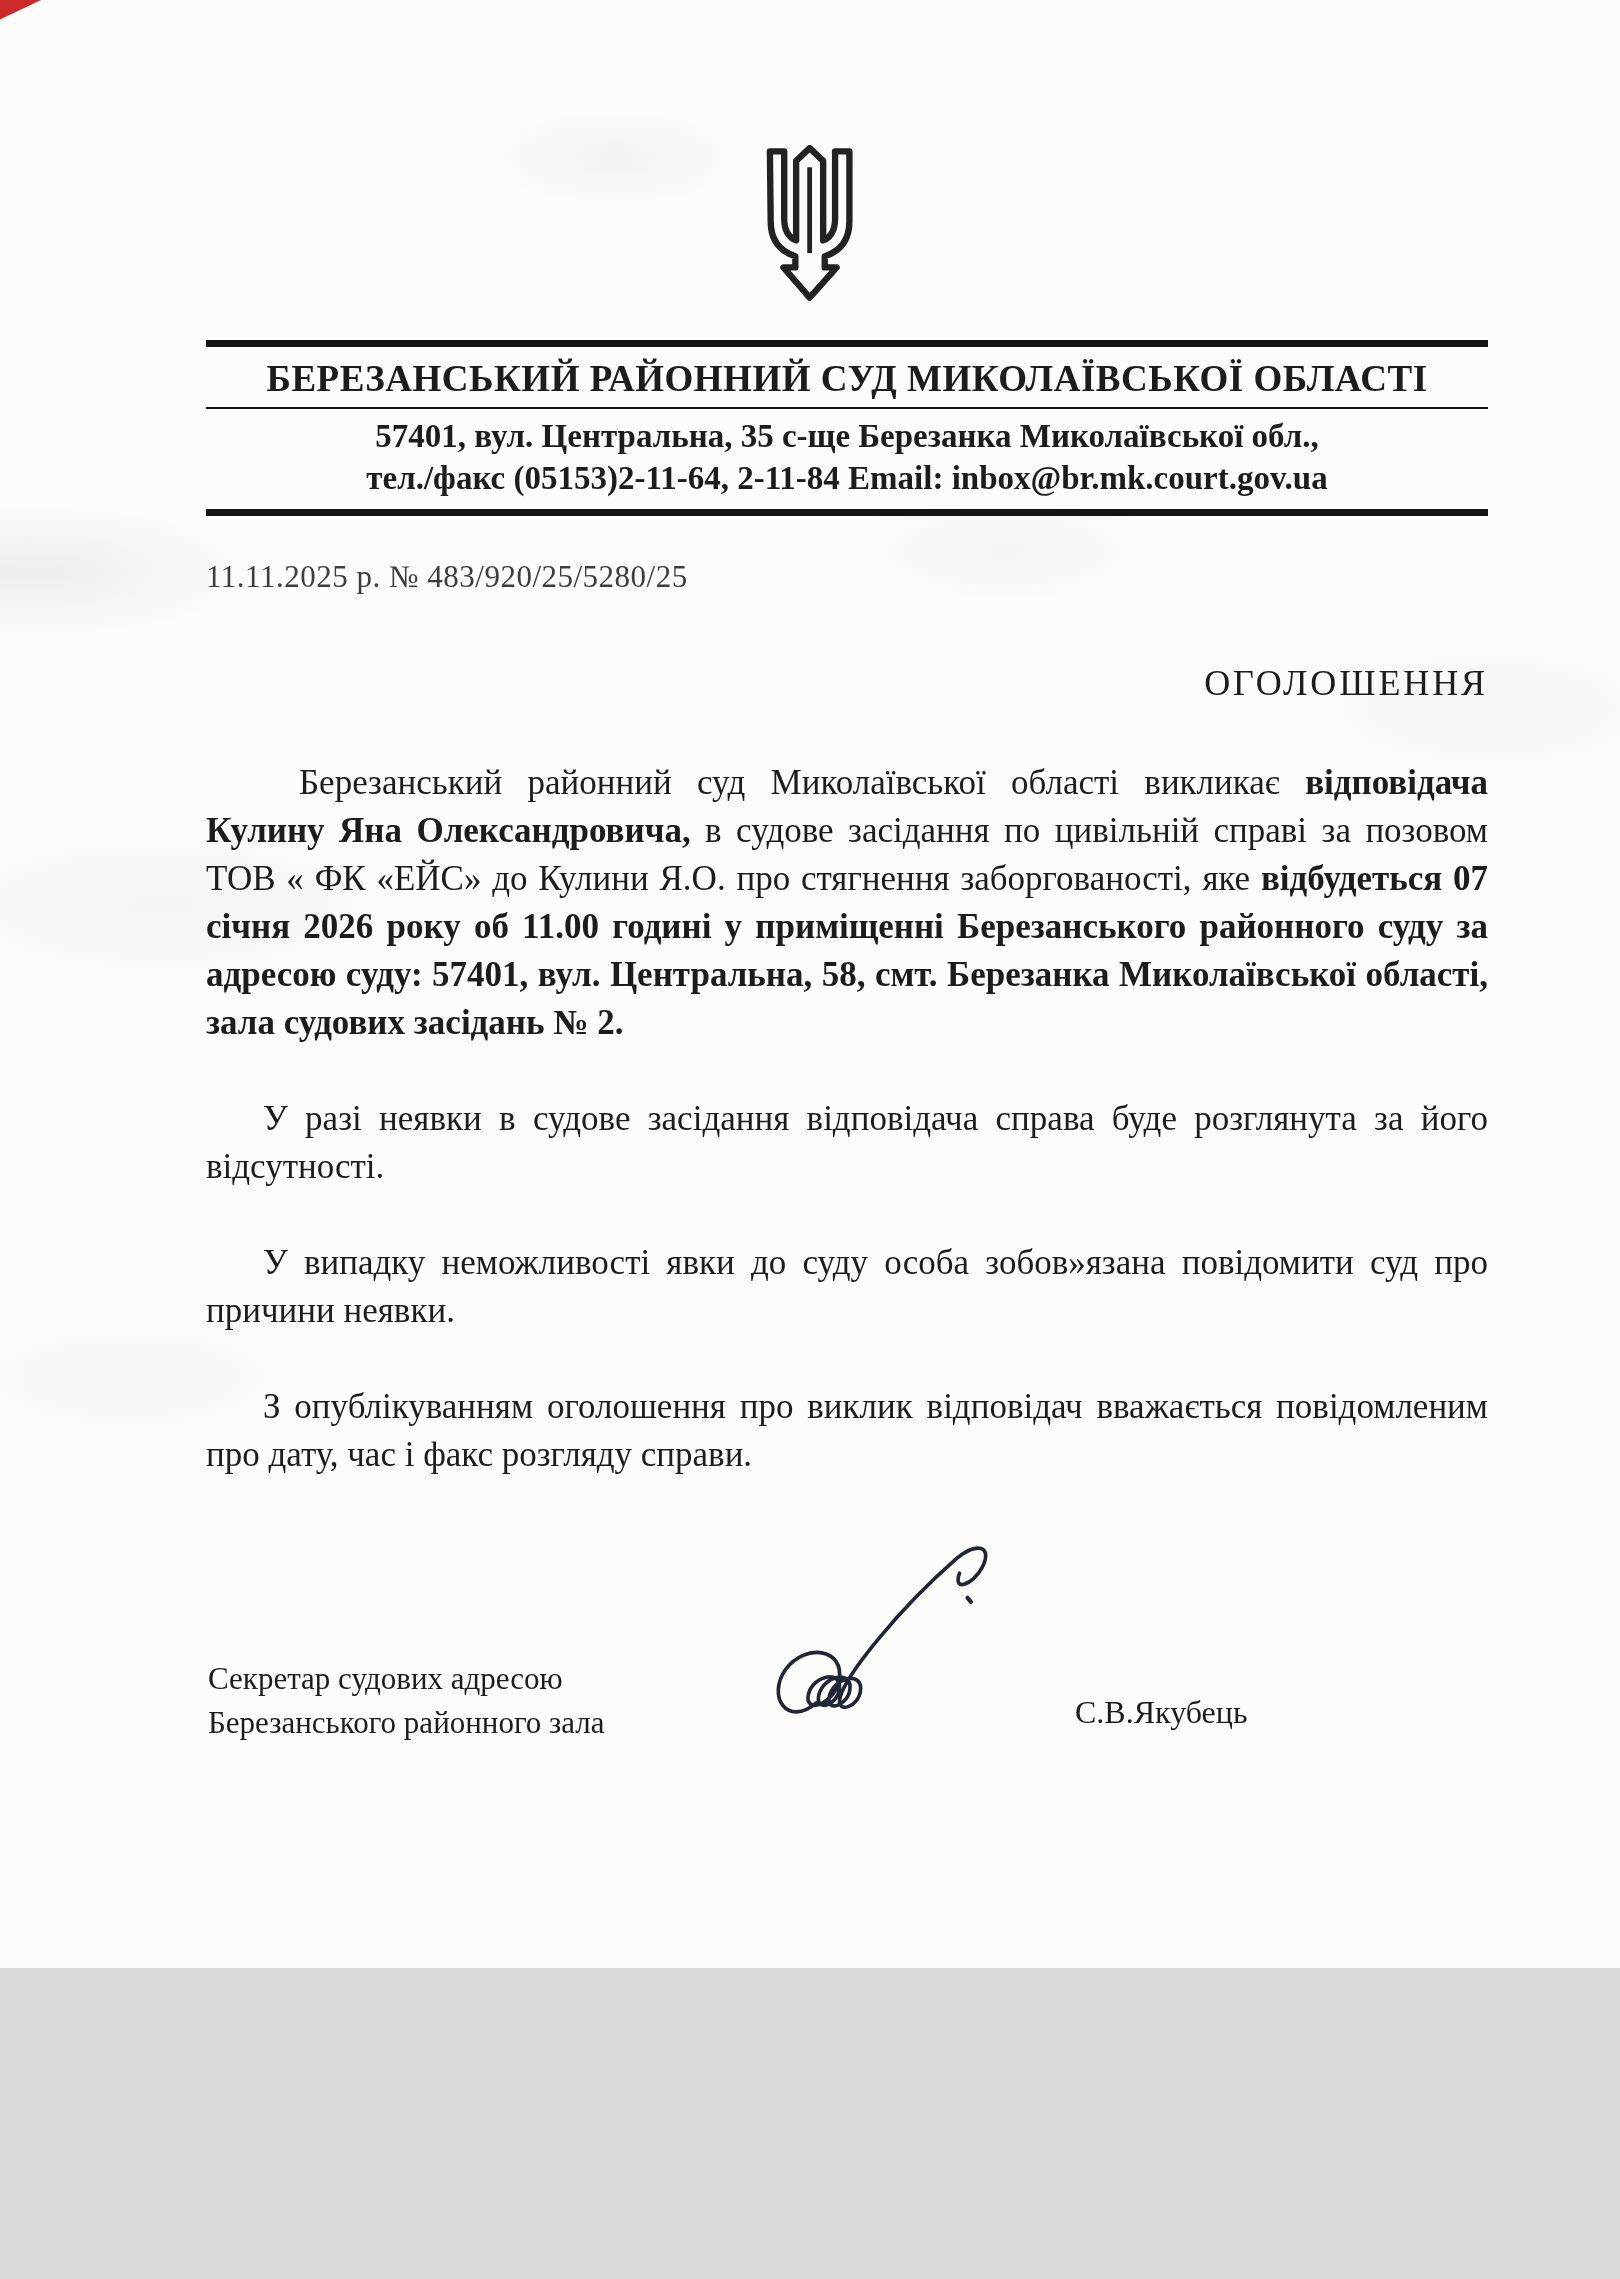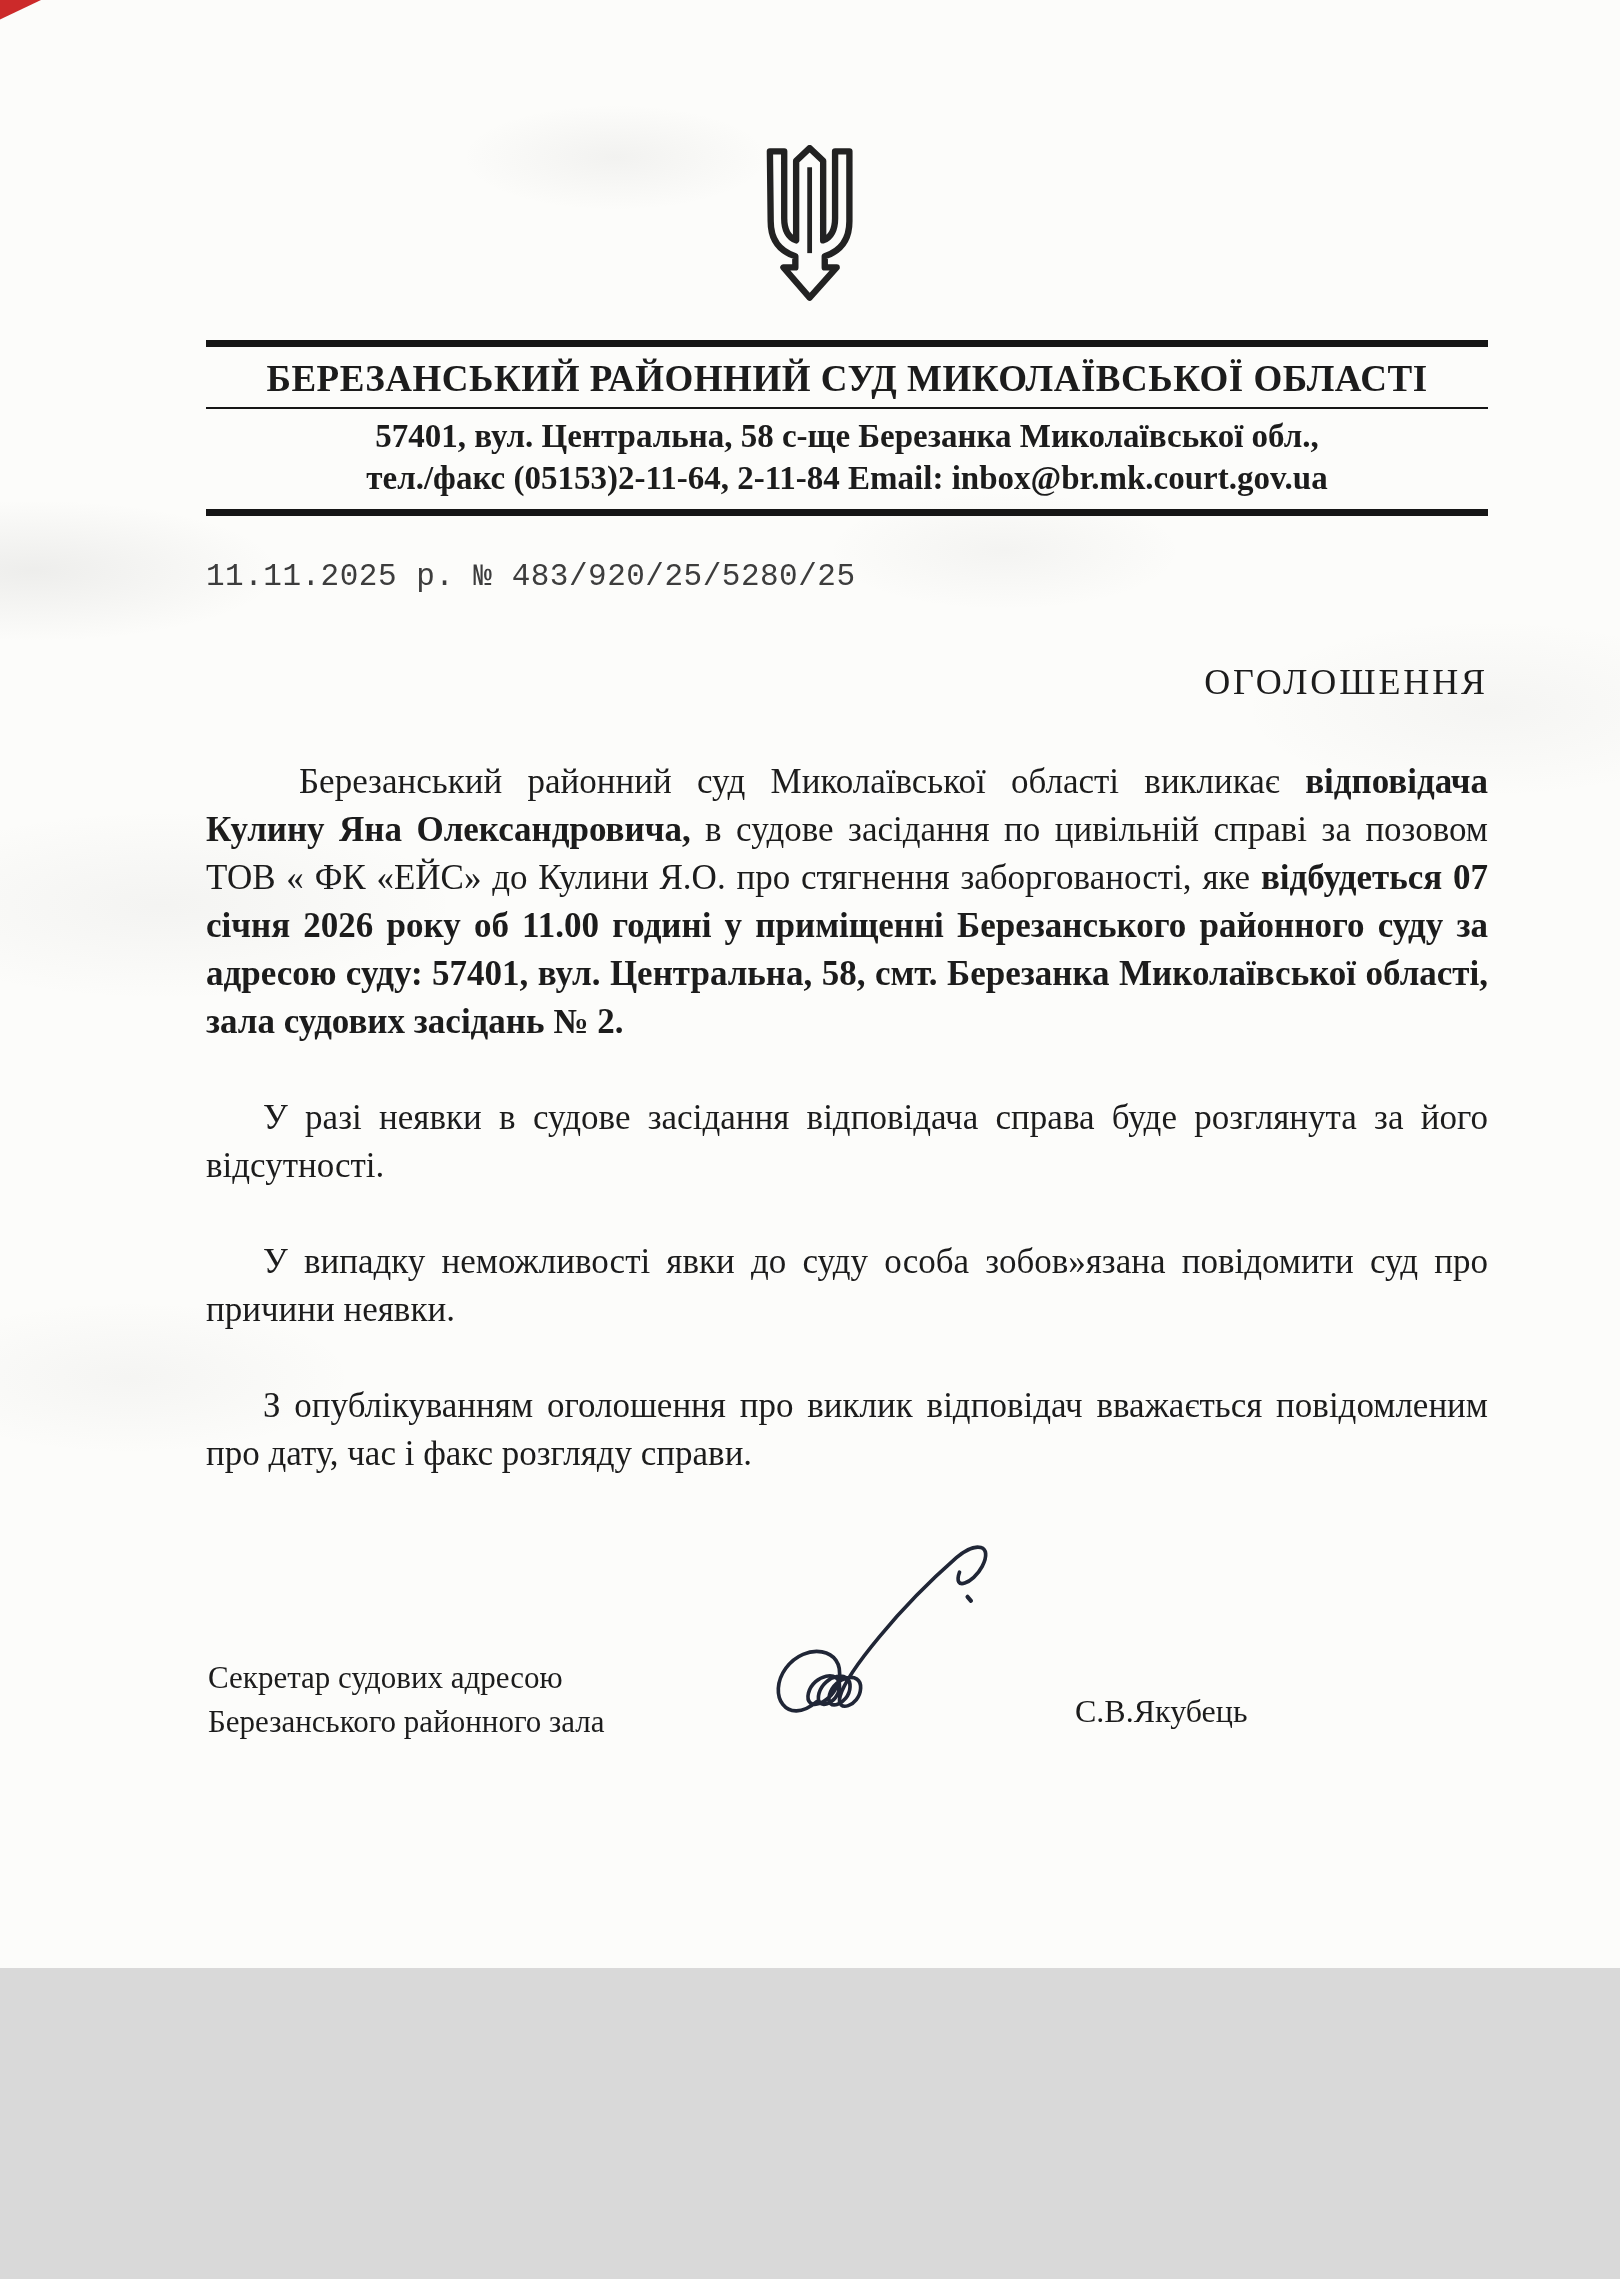--- a/index.html
+++ b/index.html
@@ -52,21 +52,20 @@
     line-height: 42px;
     text-align: center;
   }
   .addr-block { padding: 5.9px 0 9.8px 0; }
 
   .ref-line {
     margin-top: 43px;
     font-size: 31px;
     color: #3d3d3d;
     letter-spacing: 0.5px;
-    font-family: Liberation Mono, monospace;
   }
 
   .doc-title {
     margin-top: 67px;
     text-align: right;
     font-size: 36px;
     letter-spacing: 2.9px;
   }
 
   .para {
@@ -117,21 +116,21 @@
     </span>
   </div>
 
   <div class="content">
 
     <div class="letterhead">
       <div class="rule-thick"></div>
       <div class="court-name">БЕРЕЗАНСЬКИЙ РАЙОННИЙ СУД МИКОЛАЇВСЬКОЇ ОБЛАСТІ</div>
       <div class="rule-thin"></div>
       <div class="addr-block">
-        <div class="addr">57401, вул. Центральна, 58 с-ще  Березанка Миколаївської обл.,</div>
+        <div class="addr">57401, вул. Центральна, 35 с-ще  Березанка Миколаївської обл.,</div>
         <div class="addr">тел./факс (05153)2-11-64, 2-11-84 Email: inbox@br.mk.court.gov.ua</div>
       </div>
       <div class="rule-thick"></div>
     </div>
 
     <div class="ref-line">11.11.2025 р. № 483/920/25/5280/25</div>
 
     <div class="doc-title">ОГОЛОШЕННЯ</div>
 
     <p class="para para-first"><span>Березанський районний суд Миколаївської області викликає </span><span class="bold-run">відповідача  Кулину Яна Олександровича, </span><span> в судове засідання по цивільній справі  за  позовом   ТОВ « ФК «ЕЙС» до Кулини Я.О. про стягнення заборгованості, яке </span><span class="bold-run">відбудеться  07 січня 2026 року об 11.00 годині  у приміщенні Березанського районного суду за адресою суду: 57401, вул. Центральна, 58, смт. Березанка  Миколаївської області, зала судових засідань № 2.</span></p>

